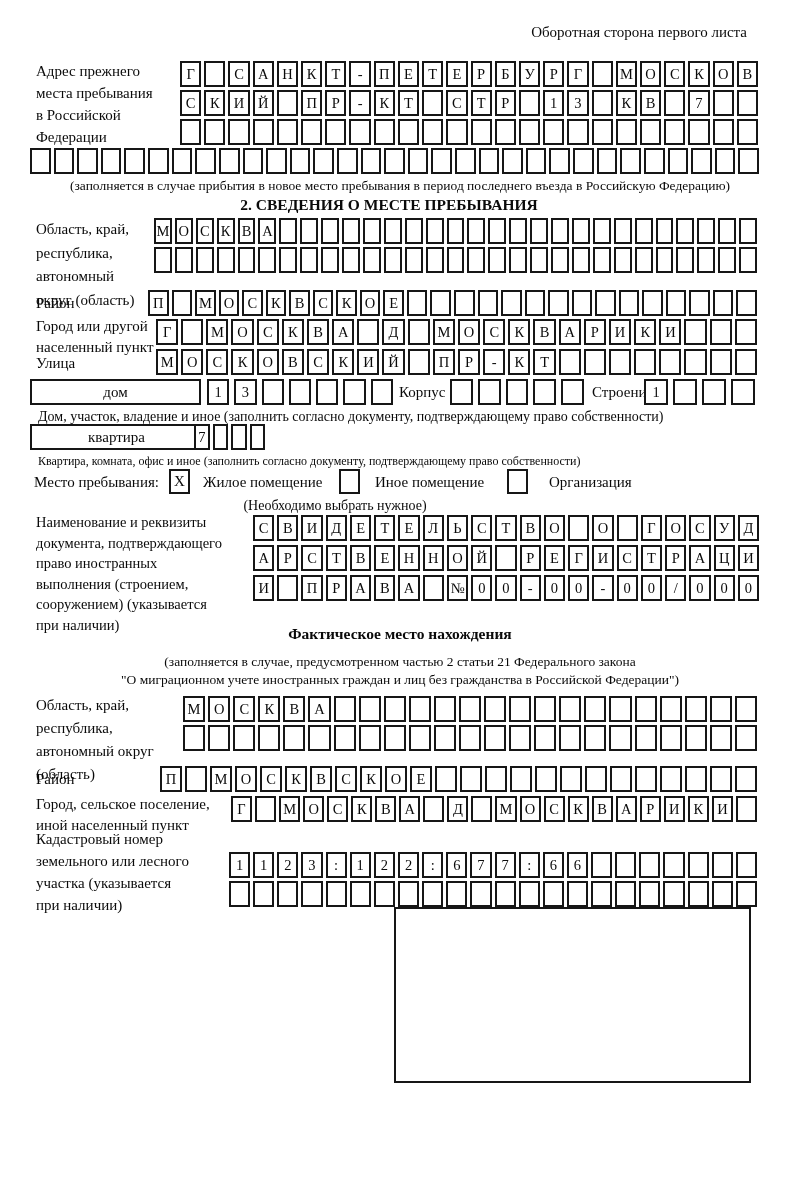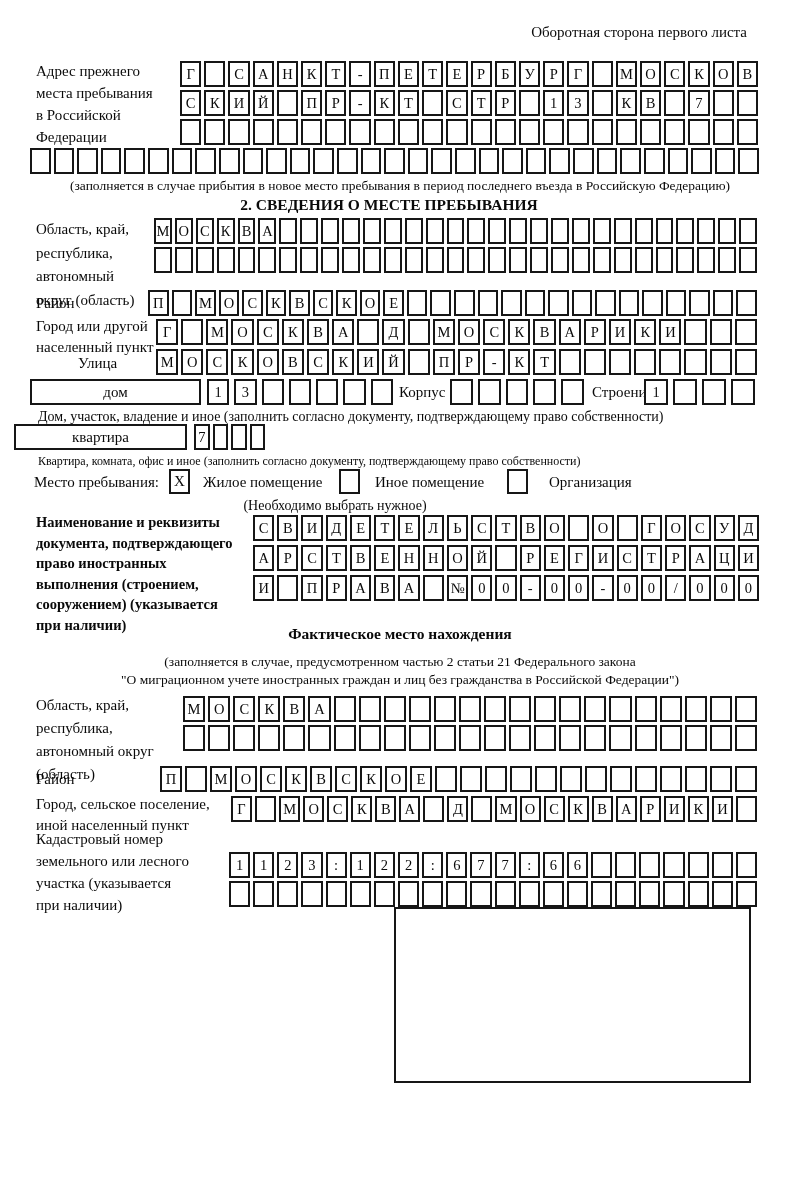--- a/index.html
+++ b/index.html
@@ -278,21 +278,21 @@
       <div class="cell">А</div>
       <div class="cell">Р</div>
       <div class="cell">И</div>
       <div class="cell">К</div>
       <div class="cell">И</div>
       <div class="cell"></div>
       <div class="cell"></div>
       <div class="cell"></div>
     </div>
 
-  <div class="label" style="left:36px;top:353px;margin-left:42px;">Улица</div>
+  <div class="label" style="left:36px;top:353px;">Улица</div>
   <div class="cellrow" style="left: 156px; top: 349px; width: 601px; grid-template-columns: repeat(24, 1fr);">
       <div class="cell">М</div>
       <div class="cell">О</div>
       <div class="cell">С</div>
       <div class="cell">К</div>
       <div class="cell">О</div>
       <div class="cell">В</div>
       <div class="cell">С</div>
       <div class="cell">К</div>
       <div class="cell">И</div>
@@ -333,39 +333,39 @@
     </div>
   <div class="label" style="left:592px;top:382px;">Строение</div>
   <div class="cellrow" style="left: 644px; top: 379px; width: 111px; gap: 5px; grid-template-columns: repeat(4, 1fr);">
       <div class="cell">1</div>
       <div class="cell"></div>
       <div class="cell"></div>
       <div class="cell"></div>
     </div>
   <div class="caption" style="left:38px;top:408px;font-size:14px;">Дом, участок, владение и иное (заполнить согласно документу, подтверждающему право собственности)</div>
 
-  <div class="widebox" style="left:14px;top:424px;width:173px;text-align:right;">квартира</div>
+  <div class="widebox" style="left:30px;top:424px;width:173px;text-align:right;">квартира</div>
   <div class="cellrow" style="left: 194px; top: 424px; width: 71px; grid-template-columns: repeat(4, 1fr);">
       <div class="cell">7</div>
       <div class="cell"></div>
       <div class="cell"></div>
       <div class="cell"></div>
     </div>
   <div class="caption" style="left:38px;top:453px;font-size:12px;">Квартира, комната, офис и иное (заполнить согласно документу, подтверждающему право собственности)</div>
 
   <div class="label" style="left:34px;top:472px;">Место пребывания:</div>
   <div class="checkbox" style="left:169px;top:469px;">X</div>
   <div class="label" style="left:203px;top:472px;">Жилое помещение</div>
   <div class="checkbox" style="left:339px;top:469px;"></div>
   <div class="label" style="left:375px;top:472px;">Иное помещение</div>
   <div class="checkbox" style="left:507px;top:469px;"></div>
   <div class="label" style="left:549px;top:472px;">Организация</div>
   <div class="caption center" style="left:100px;top:497px;width:470px;font-size:14px;">(Необходимо выбрать нужное)</div>
 
-  <div class="label" style="left:36px;top:512px;width:215px;line-height:20.5px;font-size:14.5px;font-weight:bold;">
+  <div class="label" style="left:36px;top:512px;width:215px;line-height:20.5px;font-size:14.5px;">
       <div>Наименование и реквизиты</div>
       <div>документа, подтверждающего</div>
       <div>право иностранных</div>
       <div>выполнения (строением,</div>
       <div>сооружением) (указывается</div>
       <div>при наличии)</div>
     </div>
   <div class="cellrow" style="left: 253px; top: 515px; width: 506px; grid-template-columns: repeat(21, 1fr);">
       <div class="cell">С</div>
       <div class="cell">В</div>

